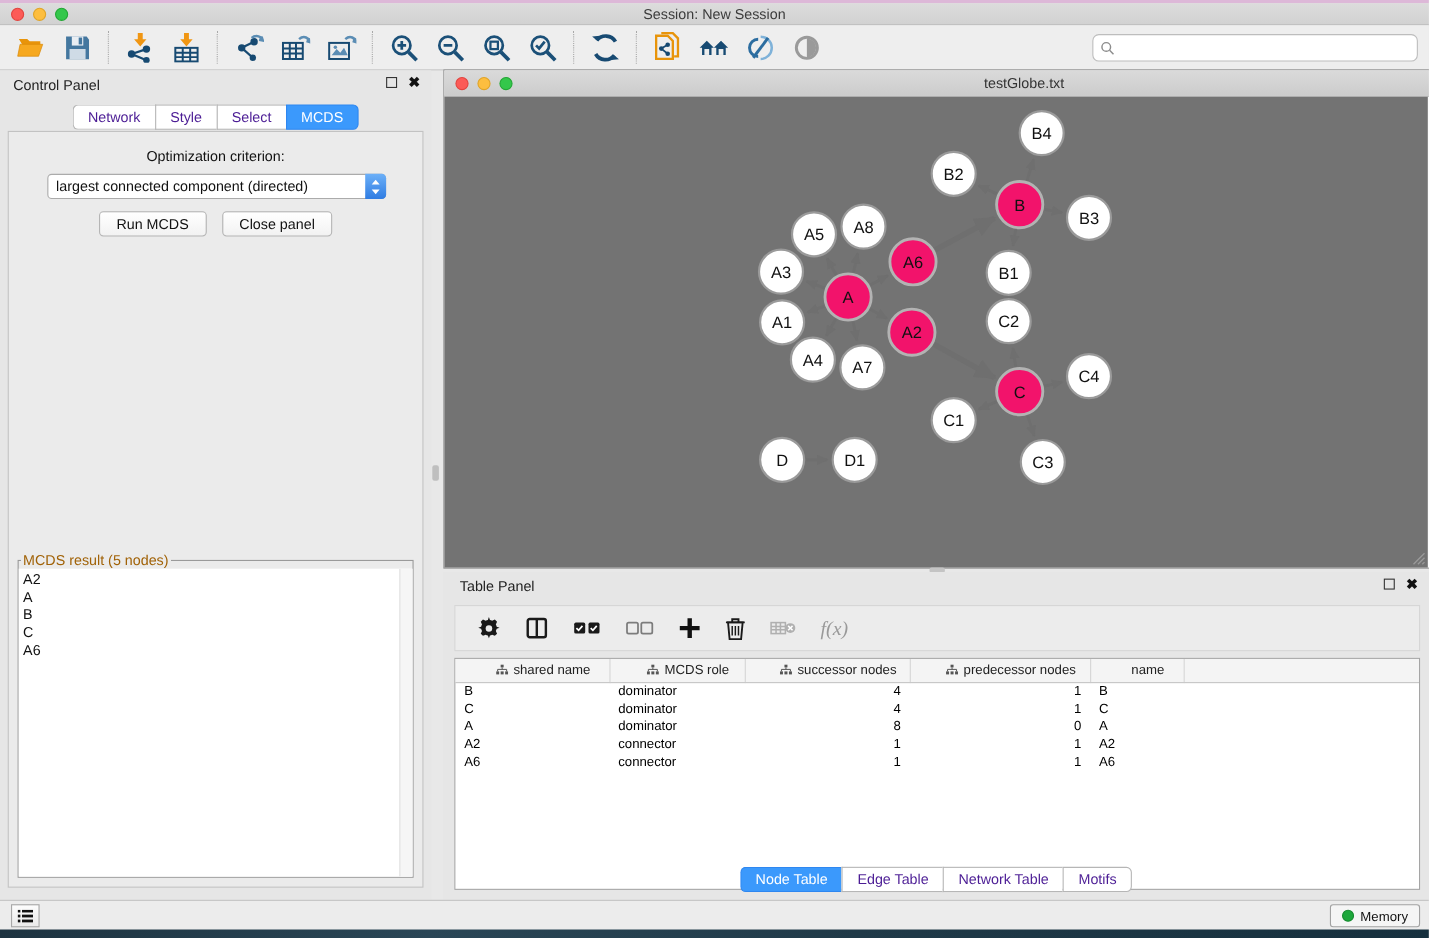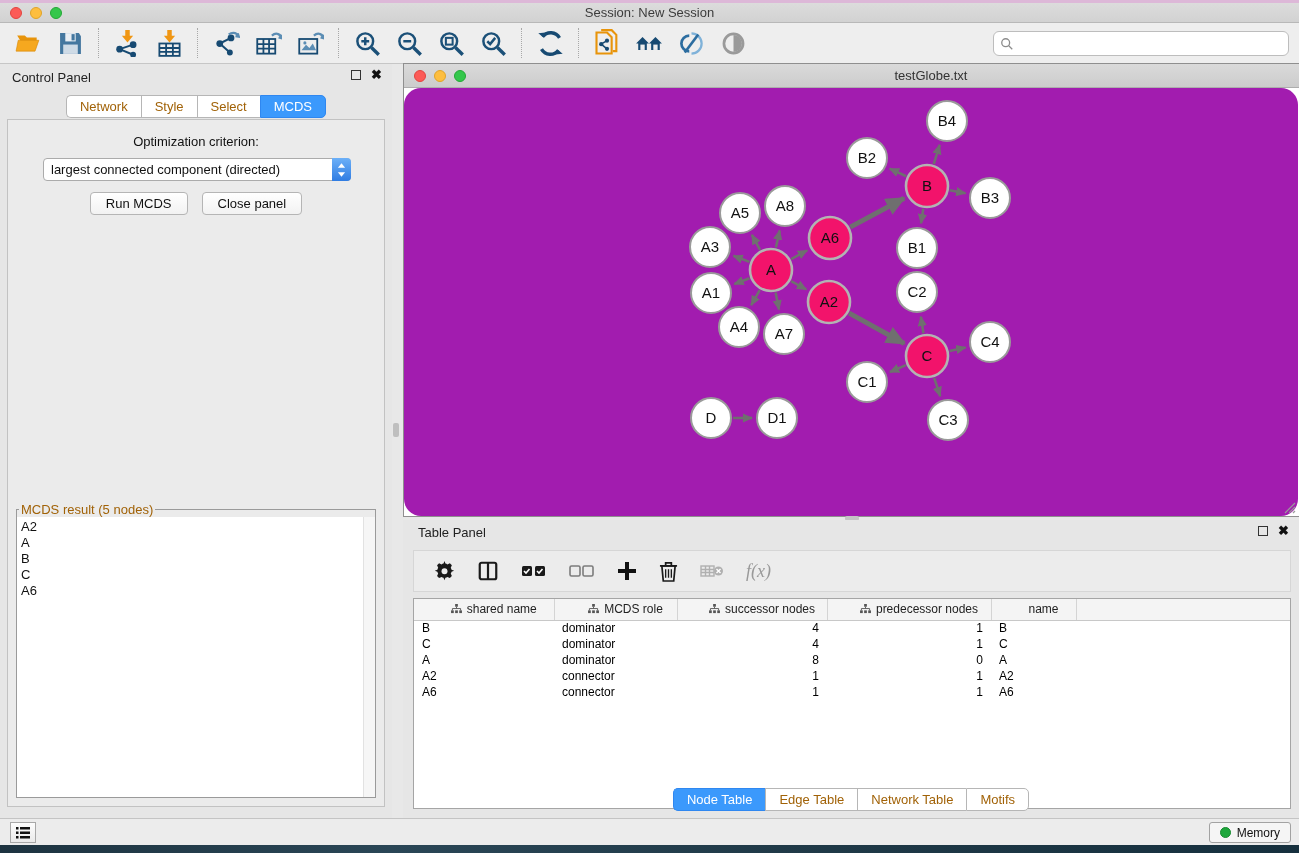--- a/index.html
+++ b/index.html
@@ -35,21 +35,21 @@
   
   #control-panel { position:absolute; left:0; top:64px; width:392px; height:754px; background:#e6e6e6; }
   #cp-header { position:absolute; left:0; top:0; width:100%; height:26px; display:flex; align-items:center; }
   #cp-header .ptitle { font-size:13px; color:#222; margin-left:12px; }
   .panel-btns { position:absolute; right:10px; top:6px; display:flex; gap:10px; align-items:center; }
   .float-btn { width:10px; height:10px; border:1.5px solid #333; display:inline-block; cursor:pointer; }
   .close-btn { font-size:13px; font-weight:bold; color:#111; line-height:10px; cursor:pointer; }
   #cp-tabs { position:absolute; left:0; top:31px; width:100%; display:flex; justify-content:center; }
   .seg { display:flex; }
   .seg .tab { font-size:13px; padding:3px 13px; background:#fff; border:1px solid #b6b6b6;
-    border-right:none; color:#a16207; cursor:pointer; }
+    border-right:none; color:#4c1d95; cursor:pointer; }
   .seg .tab:first-child { border-radius:5px 0 0 5px; }
   .seg .tab:last-child { border-right:1px solid #b6b6b6; border-radius:0 5px 5px 0; }
   .seg .tab.active { background:#3b99fc; border-color:#2f87f0; color:#fff; }
   #cp-body { position:absolute; left:7px; top:55px; width:378px; height:688px;
     background:#ebebeb; border:1px solid #c2c2c2; }
   #opt-label { margin-top:14px; text-align:center; font-size:13px; color:#111; }
   #opt-select { position:absolute; left:35px; top:38px; width:308px; height:23px;
     background:#fff; border:1px solid #ababab; border-radius:4px; display:flex;
     align-items:center; cursor:pointer; }
   #opt-select .selval { flex:1; font-size:13px; padding-left:7px; color:#111; white-space:nowrap; }
@@ -70,21 +70,21 @@
   
   #v-divider-handle { position:absolute; left:393px; top:423px; width:6px; height:14px;
     background:#bfbfbf; border-radius:2px; }
 
   
   #net-window { position:absolute; left:403px; top:63px; width:1056px; height:454px;
     background:#fff; border:1px solid #8f8f8f; }
   #net-titlebar { position:relative; height:24px; background:linear-gradient(#dadada,#cccccc);
     border-bottom:1px solid #adadad; display:flex; align-items:center; }
   #net-titlebar .wtitle { position:absolute; left:0; right:0; text-align:center; font-size:13px; color:#333; }
-  #net-canvas { position:relative; width:894px; height:428px; background:#a21caf;border-radius:17px; }
+  #net-canvas { position:relative; width:894px; height:428px; background:#737373; }
   #resize-grip { position:absolute; right:2px; bottom:2px; width:14px; height:14px; }
   #h-divider-handle { position:absolute; left:845px; top:516px; width:14px; height:5px;
     background:#c4c4c4; border-radius:2px; }
 
   
   #table-panel { position:absolute; left:403px; top:520px; width:896px; height:298px; background:#e6e6e6; }
   #tp-header { position:absolute; left:0; top:0; width:100%; height:24px; display:flex; align-items:center; }
   #tp-header .ptitle { font-size:13px; color:#222; margin-left:15px; }
   #tp-toolbar { position:absolute; left:10px; top:30px; width:878px; height:42px;
     background:#ececec; border:1px solid #d6d6d6; display:flex; align-items:center; gap:22px; padding-left:20px; }

